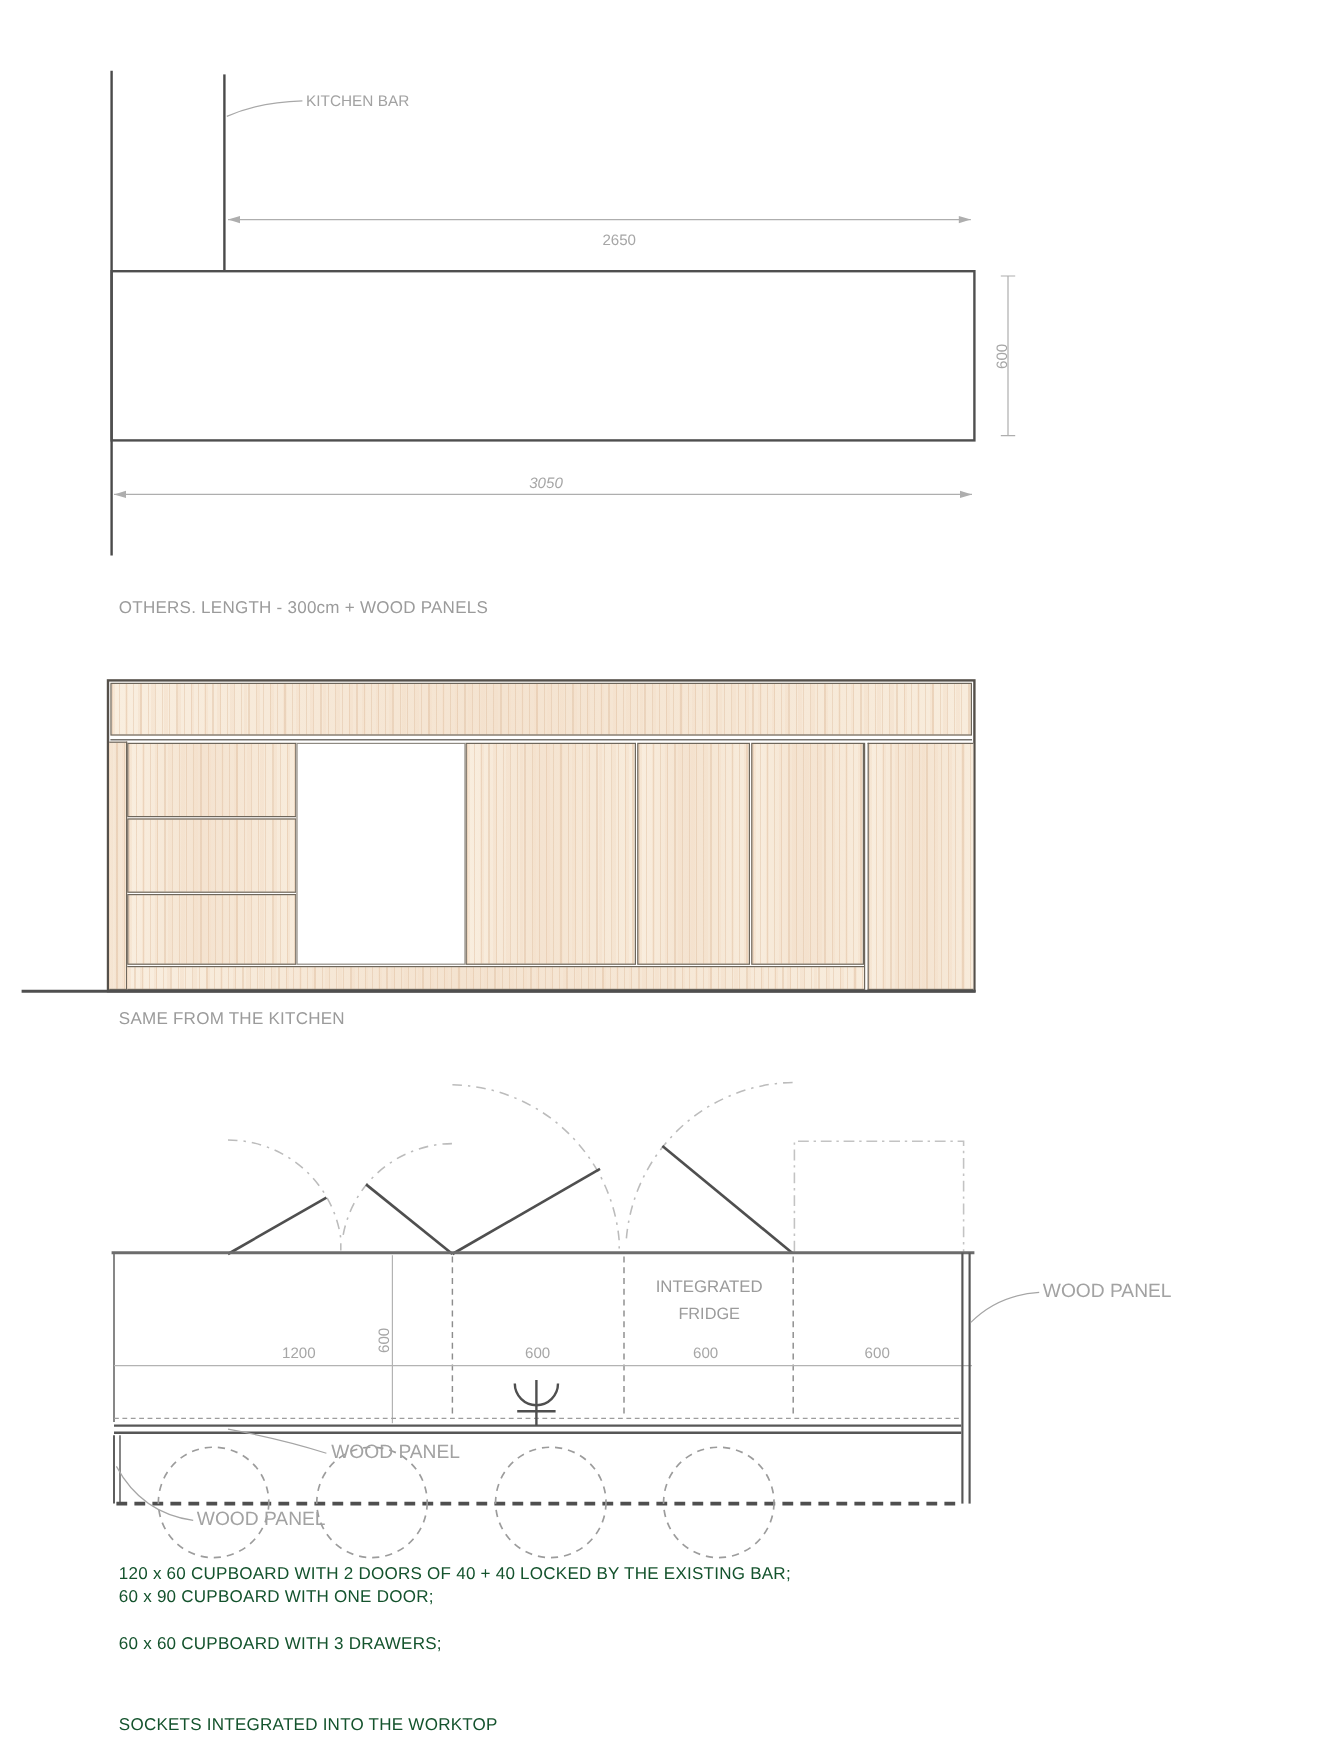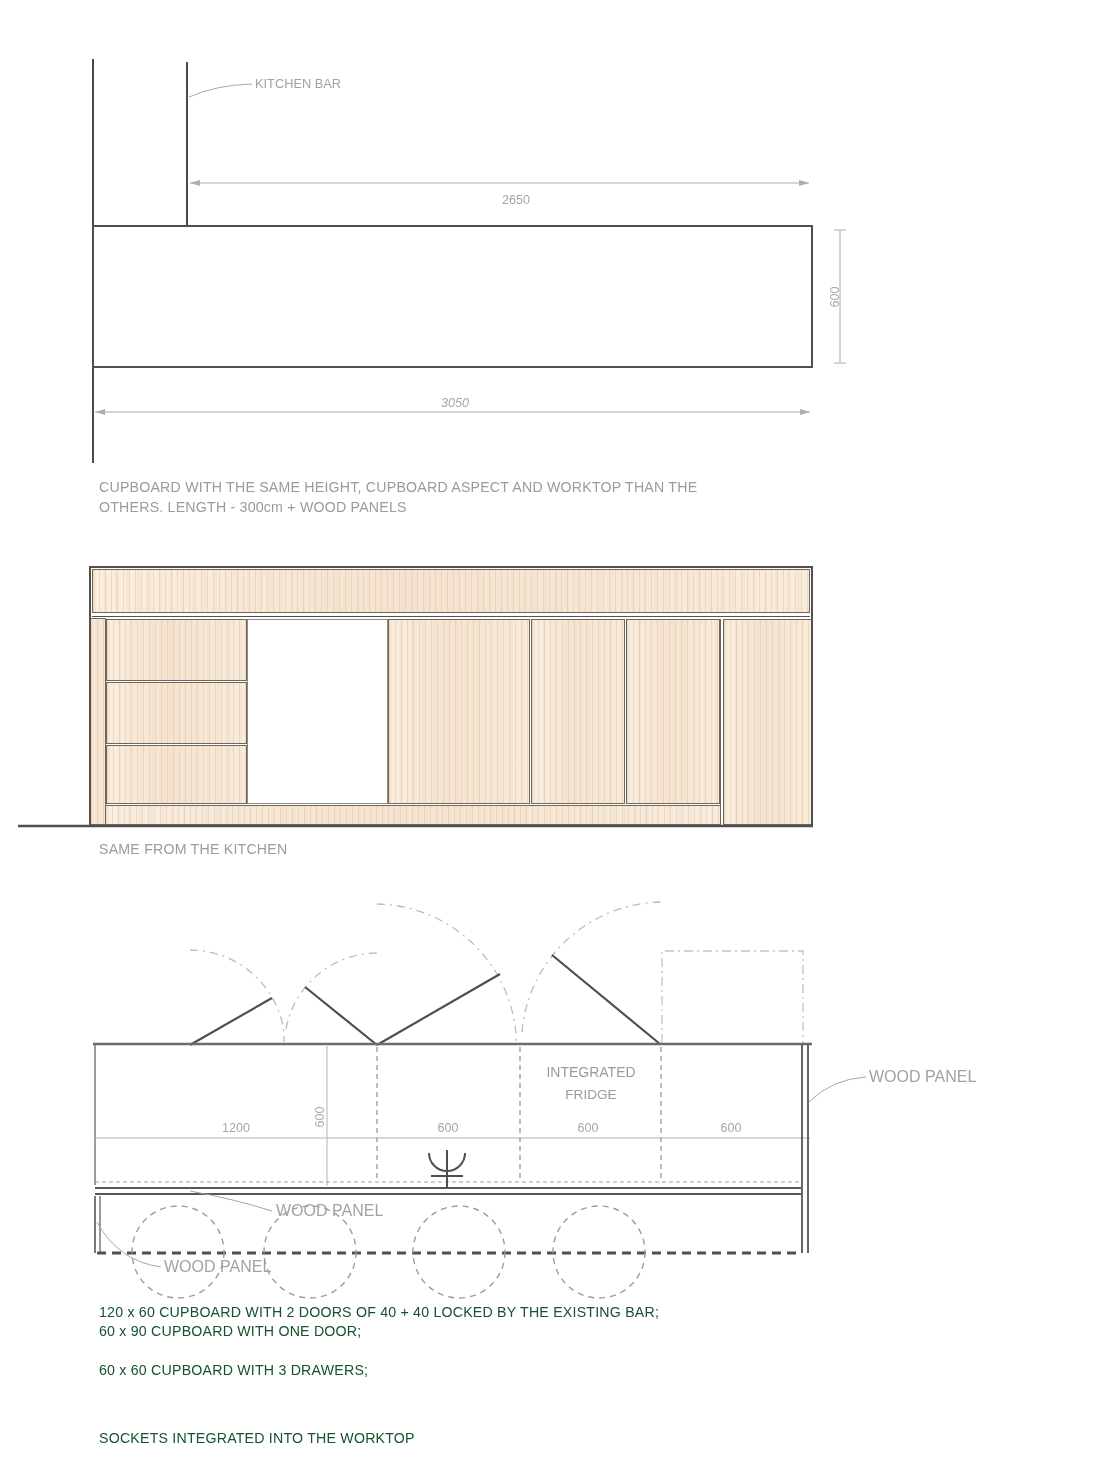--- a/index.html
+++ b/index.html
@@ -131,28 +131,27 @@
         <path d="M190,1191 Q234,1199 272,1211"></path>
         <path d="M97,1222 Q118,1261 161,1267"></path>
       </g>
     </g>
   </svg>
 
   <div class="lbl" style="left:255px;top:77px;font-size:12.8px;">KITCHEN BAR</div>
   <div class="dim" style="left:486px;top:167px;width:60px;margin-top:26px;">2650</div>
   <div class="dim rot" style="left:817px;top:290px;width:36px;">600</div>
   <div class="dim" style="left:425px;top:396px;width:60px;font-style:italic;">3050</div>
-  <div class="t" style="left:99px;top:477px;">CUPBOARD WITH THE SAME HEIGHT, CUPBOARD ASPECT AND WORKTOP THAN THE</div>
   <div class="t" style="left:99px;top:497px;">OTHERS. LENGTH - 300cm + WOOD PANELS</div>
 
   <div class="t" style="left:99px;top:839px;">SAME FROM THE KITCHEN</div>
 
   <div class="dim" style="left:520px;top:1064px;width:142px;font-size:14px;line-height:17px;color:#9b9b9b;">INTEGRATED</div>
   <div class="dim" style="left:520px;top:1086px;width:142px;font-size:13.6px;line-height:17px;color:#9b9b9b;">FRIDGE</div>
-  <div class="dim" style="left:206px;top:1121px;width:60px;">1200</div>
+  <div class="dim" style="left:219px;top:1121px;width:60px;">1200</div>
   <div class="dim rot" style="left:302px;top:1110px;width:36px;">600</div>
   <div class="dim" style="left:418px;top:1121px;width:60px;">600</div>
   <div class="dim" style="left:558px;top:1121px;width:60px;">600</div>
   <div class="dim" style="left:701px;top:1121px;width:60px;">600</div>
   <div class="lbl" style="left:869px;top:1070px;">WOOD PANEL</div>
   <div class="lbl" style="left:276px;top:1204px;">WOOD PANEL</div>
   <div class="lbl" style="left:164px;top:1260px;">WOOD PANEL</div>
 
   <div class="notes" style="left:99px;top:1303px;">120 x 60 CUPBOARD WITH 2 DOORS OF 40 + 40 LOCKED BY THE EXISTING BAR;</div>
   <div class="notes" style="left:99px;top:1322px;">60 x 90 CUPBOARD WITH ONE DOOR;</div>

